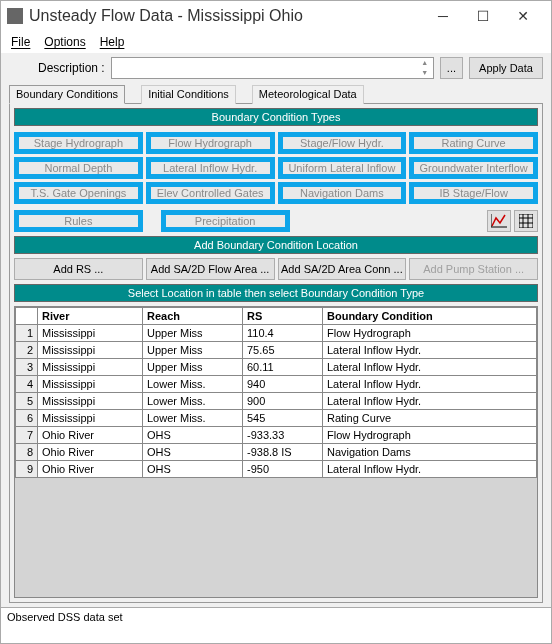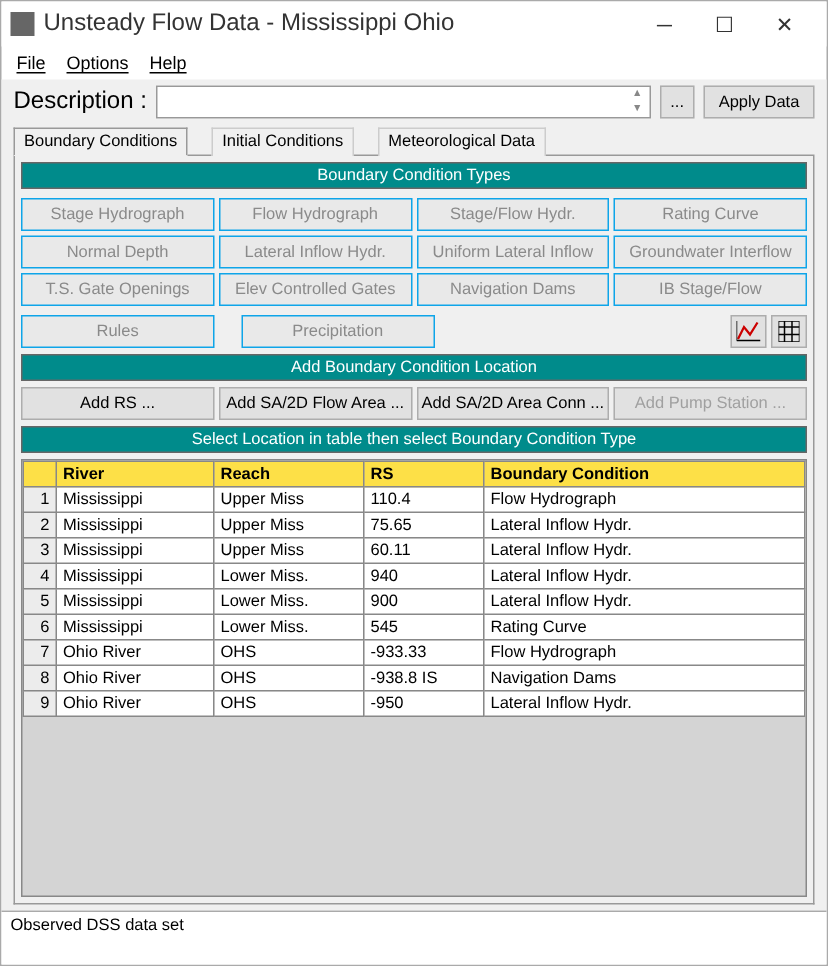--- a/index.html
+++ b/index.html
@@ -7,45 +7,45 @@
 .window { width: 552px; height: 644px; background: #fff; border: 1px solid #aaa; display: flex; flex-direction: column; }
 .titlebar { display: flex; align-items: center; height: 30px; padding: 0 8px 0 6px; background: #fff; }
 .titlebar .icon { width: 16px; height: 16px; background: #666; margin-right: 6px; }
 .titlebar .title { flex: 1; font-size: 16px; color: #333; }
 .titlebar .ctrl { width: 40px; height: 28px; display: flex; align-items: center; justify-content: center; font-size: 14px; color: #333; }
 .menubar { display: flex; gap: 14px; padding: 4px 10px; font-size: 12px; color: #000; }
 .menubar span { text-decoration: underline; text-decoration-color: #000; text-underline-offset: 2px; }
 .menubar .item { cursor: pointer; }
 .content { flex: 1; display: flex; flex-direction: column; padding: 4px 8px; background: #f0f0f0; }
 .desc-row { display: flex; align-items: center; gap: 6px; margin-bottom: 6px; }
-.desc-row label { font-size: 16px; }
+.desc-row label { font-size: 12px; margin-left: 29px; }
 .desc-input { flex: 1; height: 22px; border: 1px solid #999; background: #fff; display: flex; align-items: center; }
 .desc-input .spin { width: 16px; display: flex; flex-direction: column; margin-left: auto; }
 .desc-input .spin div { height: 10px; font-size: 7px; text-align: center; color: #888; line-height: 9px; }
 .btn-small { height: 22px; border: 1px solid #adadad; background: #e1e1e1; padding: 0 6px; font-size: 11px; cursor: pointer; }
 .btn-apply { width: 74px; }
 .tabs { display: flex; border-bottom: 1px solid #999; gap: 16px; }
 .tab { padding: 2px 6px 3px; font-size: 11px; border: 1px solid #999; border-bottom: none; background: #f0f0f0; margin-bottom: -1px; cursor: pointer; }
 .tab.active { background: #f0f0f0; border-top: 1px solid #999; border-bottom: 1px solid #f0f0f0; }
 .tab:not(.active) { border-top-color: #ccc; border-left-color:#ccc; border-right-color:#ccc; }
 .tab-panel { border: 1px solid #999; border-top: none; padding: 4px; display: flex; flex-direction: column; gap: 4px; flex: 1; overflow: hidden; }
 .section-header { background: #008b8b; color: #fff; text-align: center; font-size: 11px; padding: 2px 0; border: 1px solid #666; }
 .bc-types { display: grid; grid-template-columns: repeat(4, 1fr); gap: 3px; padding: 2px 0; }
 .bc-types-last { display: flex; gap: 18px; align-items: center; }
 .bc-types-last .cell { width: calc(25% - 2.25px); }
-.bc-btn { height: 22px; border: 1px solid #0ea5e9; background: #e9e9e9; color: #8a8a8a; font-size: 11px; display: flex; align-items: center; justify-content: center; cursor: pointer; }
+.bc-btn { height: 22px; border: 5px solid #0ea5e9; background: #e9e9e9; color: #8a8a8a; font-size: 11px; display: flex; align-items: center; justify-content: center; cursor: pointer; }
 .icon-btns { margin-left: auto; display: flex; gap: 3px; }
 .icon-btn { width: 24px; height: 22px; border: 1px solid #adadad; background: #e1e1e1; display: flex; align-items: center; justify-content: center; cursor: pointer; }
 .add-row { display: grid; grid-template-columns: repeat(4, 1fr); gap: 3px; }
 .add-btn { height: 22px; border: 1px solid #adadad; background: #e1e1e1; font-size: 11px; display: flex; align-items: center; justify-content: center; cursor: pointer; }
 .add-btn.disabled { color: #a0a0a0; }
 .table-wrap { flex: 1; background: #d4d4d4; border: 1px solid #888; overflow: hidden; }
 table { border-collapse: collapse; width: 100%; font-size: 11px; }
 th, td { border: 1px solid #888; padding: 1px 4px; text-align: left; background: #fff; height: 17px; }
-th { background: #fde047; font-weight: bold; }
+th { background: #ffffff; font-weight: bold; }
 td.rownum { background: #ececec; text-align: right; width: 22px; }
 .col-river { width: 105px; }
 .col-reach { width: 100px; }
 .col-rs { width: 80px; }
 .status { border-top: 1px solid #aaa; padding: 3px 6px; font-size: 11px; height: 36px; background: #fff; }
 </style>
 </head>
 <body>
 
 <div class="window">

